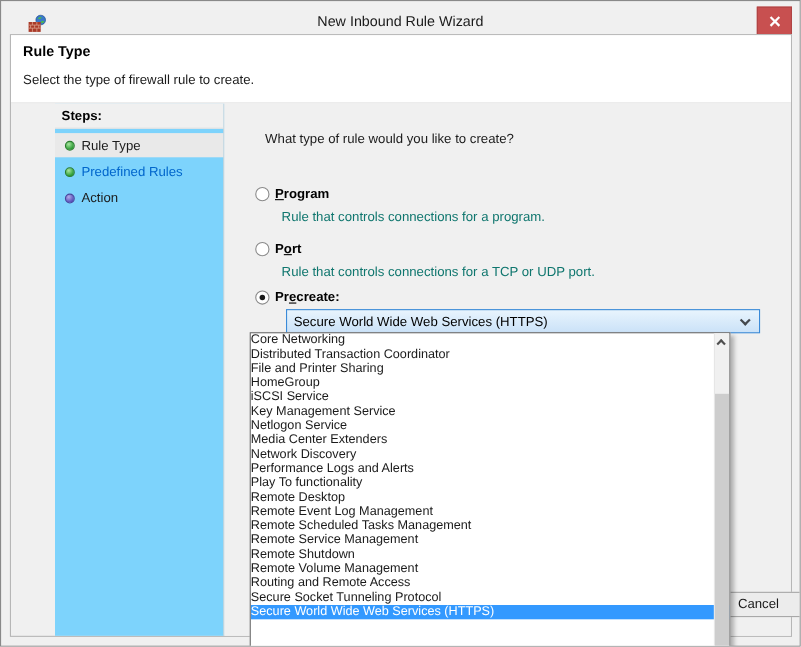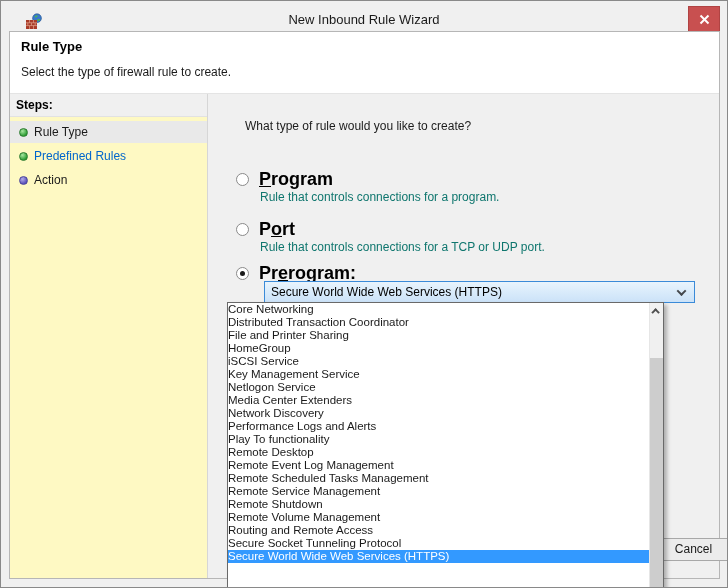--- a/index.html
+++ b/index.html
@@ -33,21 +33,21 @@
   .headerband {
     height:62px; background:#ffffff; border-bottom:1px solid #e4e4e4;
     position:relative; flex:0 0 auto;
   }
   .page-title { position:absolute; left:11px; top:7px; font-size:13px; font-weight:bold; color:#000; }
   .page-subtitle { position:absolute; left:11px; top:33px; font-size:12px; color:#1b1b1b; }
 
   .bodyrow { flex:1 1 auto; display:flex; min-height:0; }
 
   
-  .sidebar { width:198px; background:#fef9c3; border-right:1px solid #d6d6d6; flex:0 0 auto; }
+  .sidebar { width:154px; background:#7dd3fc; border-right:1px solid #d6d6d6; flex:0 0 auto;margin-left:40px; }
   .steps-heading {
     height:23px; background:#f0f0f0; border-bottom:1px solid #e2e2e2;
     font-size:12px; font-weight:bold; line-height:22px; padding-left:6px; color:#000;
   }
   .steps-list { padding-top:4px; }
   .step-row { height:22px; display:flex; align-items:center; padding-left:9px; margin-bottom:2px; cursor:default; }
   .step-row.active { background:#e9e9e9; }
   .bullet { width:9px; height:9px; border-radius:50%; flex:0 0 auto; }
   .bullet.green  { background: radial-gradient(circle at 35% 30%, #a8e6a0, #2f9e36 70%); border:1px solid #2a7c2e; }
   .bullet.purple { background: radial-gradient(circle at 35% 30%, #b4ace9, #5a52ba 70%); border:1px solid #4a449b; }
@@ -60,21 +60,21 @@
 
   .radio-row { position:absolute; left:28px; display:flex; align-items:center; }
   .radio {
     width:13px; height:13px; border-radius:50%;
     border:1px solid #8a8a8a; background:#fff; position:relative; cursor:pointer; flex:0 0 auto;
   }
   .radio.checked::after {
     content:""; position:absolute; left:3px; top:3px; width:5px; height:5px;
     border-radius:50%; background:#1a1a1a;
   }
-  .radio-label { margin-left:10px; font-size:18px; font-weight:bold; color:#000; cursor:pointer; }
+  .radio-label { margin-left:5px; font-size:12px; font-weight:bold; color:#000; cursor:pointer; }
   .mn { text-decoration: underline; }
   .radio-desc { position:absolute; left:52px; font-size:12px; color:#0f766e; }
 
   
   .combobox {
     position:absolute; left:56px; top:187px; width:431px; height:22px;
     background:linear-gradient(#e8f4fd, #cbe2f8);
     border:1px solid #3a8ad8; display:flex; align-items:center; cursor:pointer;
   }
   .combobox-value { font-size:12px; padding-left:6px; color:#000; flex:1 1 auto;
@@ -186,21 +186,21 @@
         <div class="radio-desc" style="top:96px">Rule that controls connections for a program.</div>
 
         <div class="radio-row" style="top:125px">
           <span class="radio"></span>
           <span class="radio-label"><span>P</span><span class="mn">o</span><span>rt</span></span>
         </div>
         <div class="radio-desc" style="top:146px">Rule that controls connections for a TCP or UDP port.</div>
 
         <div class="radio-row" style="top:169px">
           <span class="radio checked"></span>
-          <span class="radio-label"><span>Pr</span><span class="mn">e</span><span>rogram:</span></span>
+          <span class="radio-label"><span>Pr</span><span class="mn">e</span><span>create:</span></span>
         </div>
 
         <div class="combobox">
           <span class="combobox-value">Secure World Wide Web Services (HTTPS)</span>
           <span class="chev-down"></span>
         </div>
 
         <div class="cancel-btn">Cancel</div>
       </div>
     </div>

